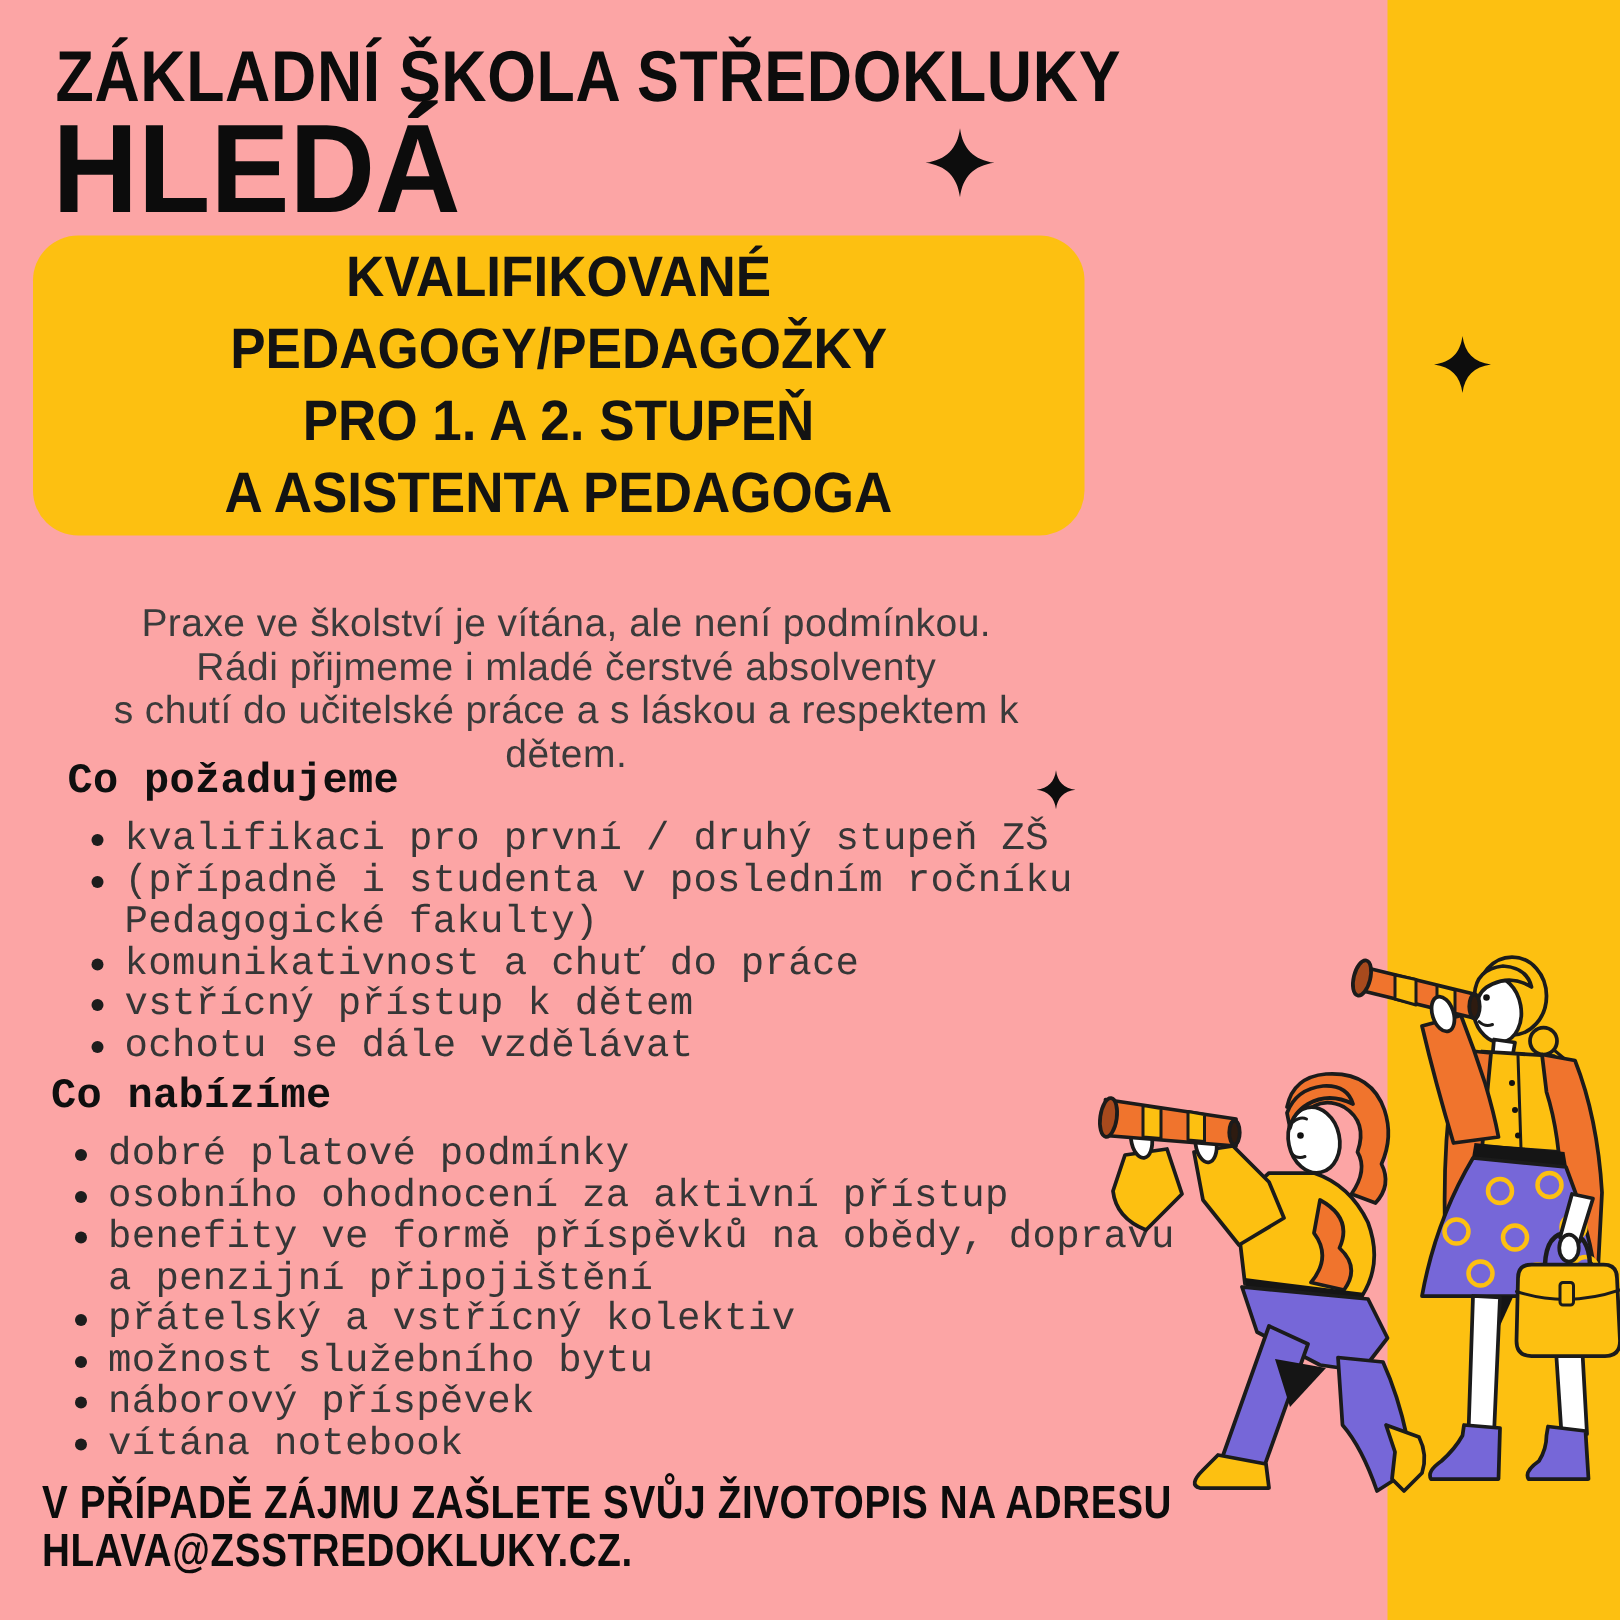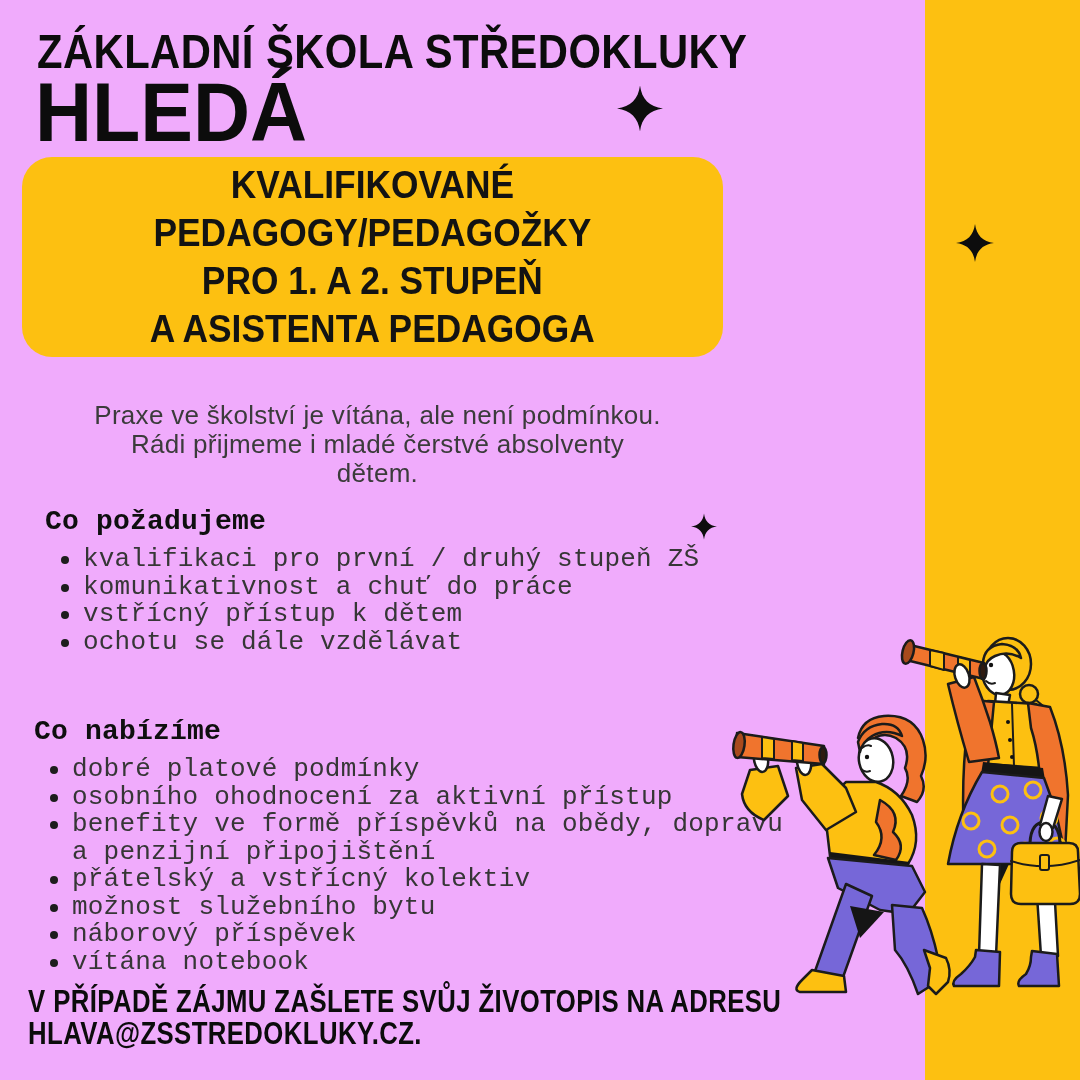--- a/index.html
+++ b/index.html
@@ -1,18 +1,18 @@
 <!DOCTYPE html>
 <html><head>
 <meta charset="utf-8">
 <style>
   html,body { margin:0; padding:0; background:#e8e8e8; }
   .canvas {
     position:relative; width:1080px; height:1080px; margin:0 auto;
-    background:#f0abfc; overflow:hidden;
+    background:#fca5a5; overflow:hidden;
     font-family:"Liberation Sans", sans-serif;
   }
   .band { position:absolute; left:925px; top:0; width:155px; height:1080px; background:#FDC011; }
 
   .sparkle { position:absolute; }
   .sparkle path { fill:#0d0d0d; }
   .s1 { left:617px; top:85px;  width:46px; height:47px; }
   .s2 { left:22px;  top:183px; width:33px; height:33px; }
   .s3 { left:956px; top:224px; width:38px; height:38px; }
   .s4 { left:691px; top:511px; width:26px; height:31px; }
@@ -89,28 +89,30 @@
   <div class="position-line">KVALIFIKOVANÉ</div>
       <div class="position-line">PEDAGOGY/PEDAGOŽKY</div>
       <div class="position-line">PRO 1. A 2. STUPEŇ</div>
       <div class="position-line">A ASISTENTA PEDAGOGA</div>
     </div>
 
   <div class="intro">
 
   <div class="intro-line">Praxe ve školství je vítána, ale není podmínkou.</div>
       <div class="intro-line">Rádi přijmeme i mladé čerstvé absolventy</div>
+      <div class="intro-line">s chutí do učitelské práce a s láskou a respektem k</div>
       <div class="intro-line">dětem.</div>
     </div>
 
   <section class="section sec-req">
     <div class="section-title">Co požadujeme</div>
     <ul class="bullets">
 
     <li class="bullet-item"><span>kvalifikaci pro první / druhý stupeň ZŠ</span></li>
+        <li class="bullet-item"><span>(případně i studenta v posledním ročníku Pedagogické fakulty)</span></li>
         <li class="bullet-item"><span>komunikativnost a chuť do práce</span></li>
         <li class="bullet-item"><span>vstřícný přístup k dětem</span></li>
         <li class="bullet-item"><span>ochotu se dále vzdělávat</span></li>
       </ul>
   </section>
 
   <section class="section sec-ben">
     <div class="section-title">Co nabízíme</div>
     <ul class="bullets">
 

